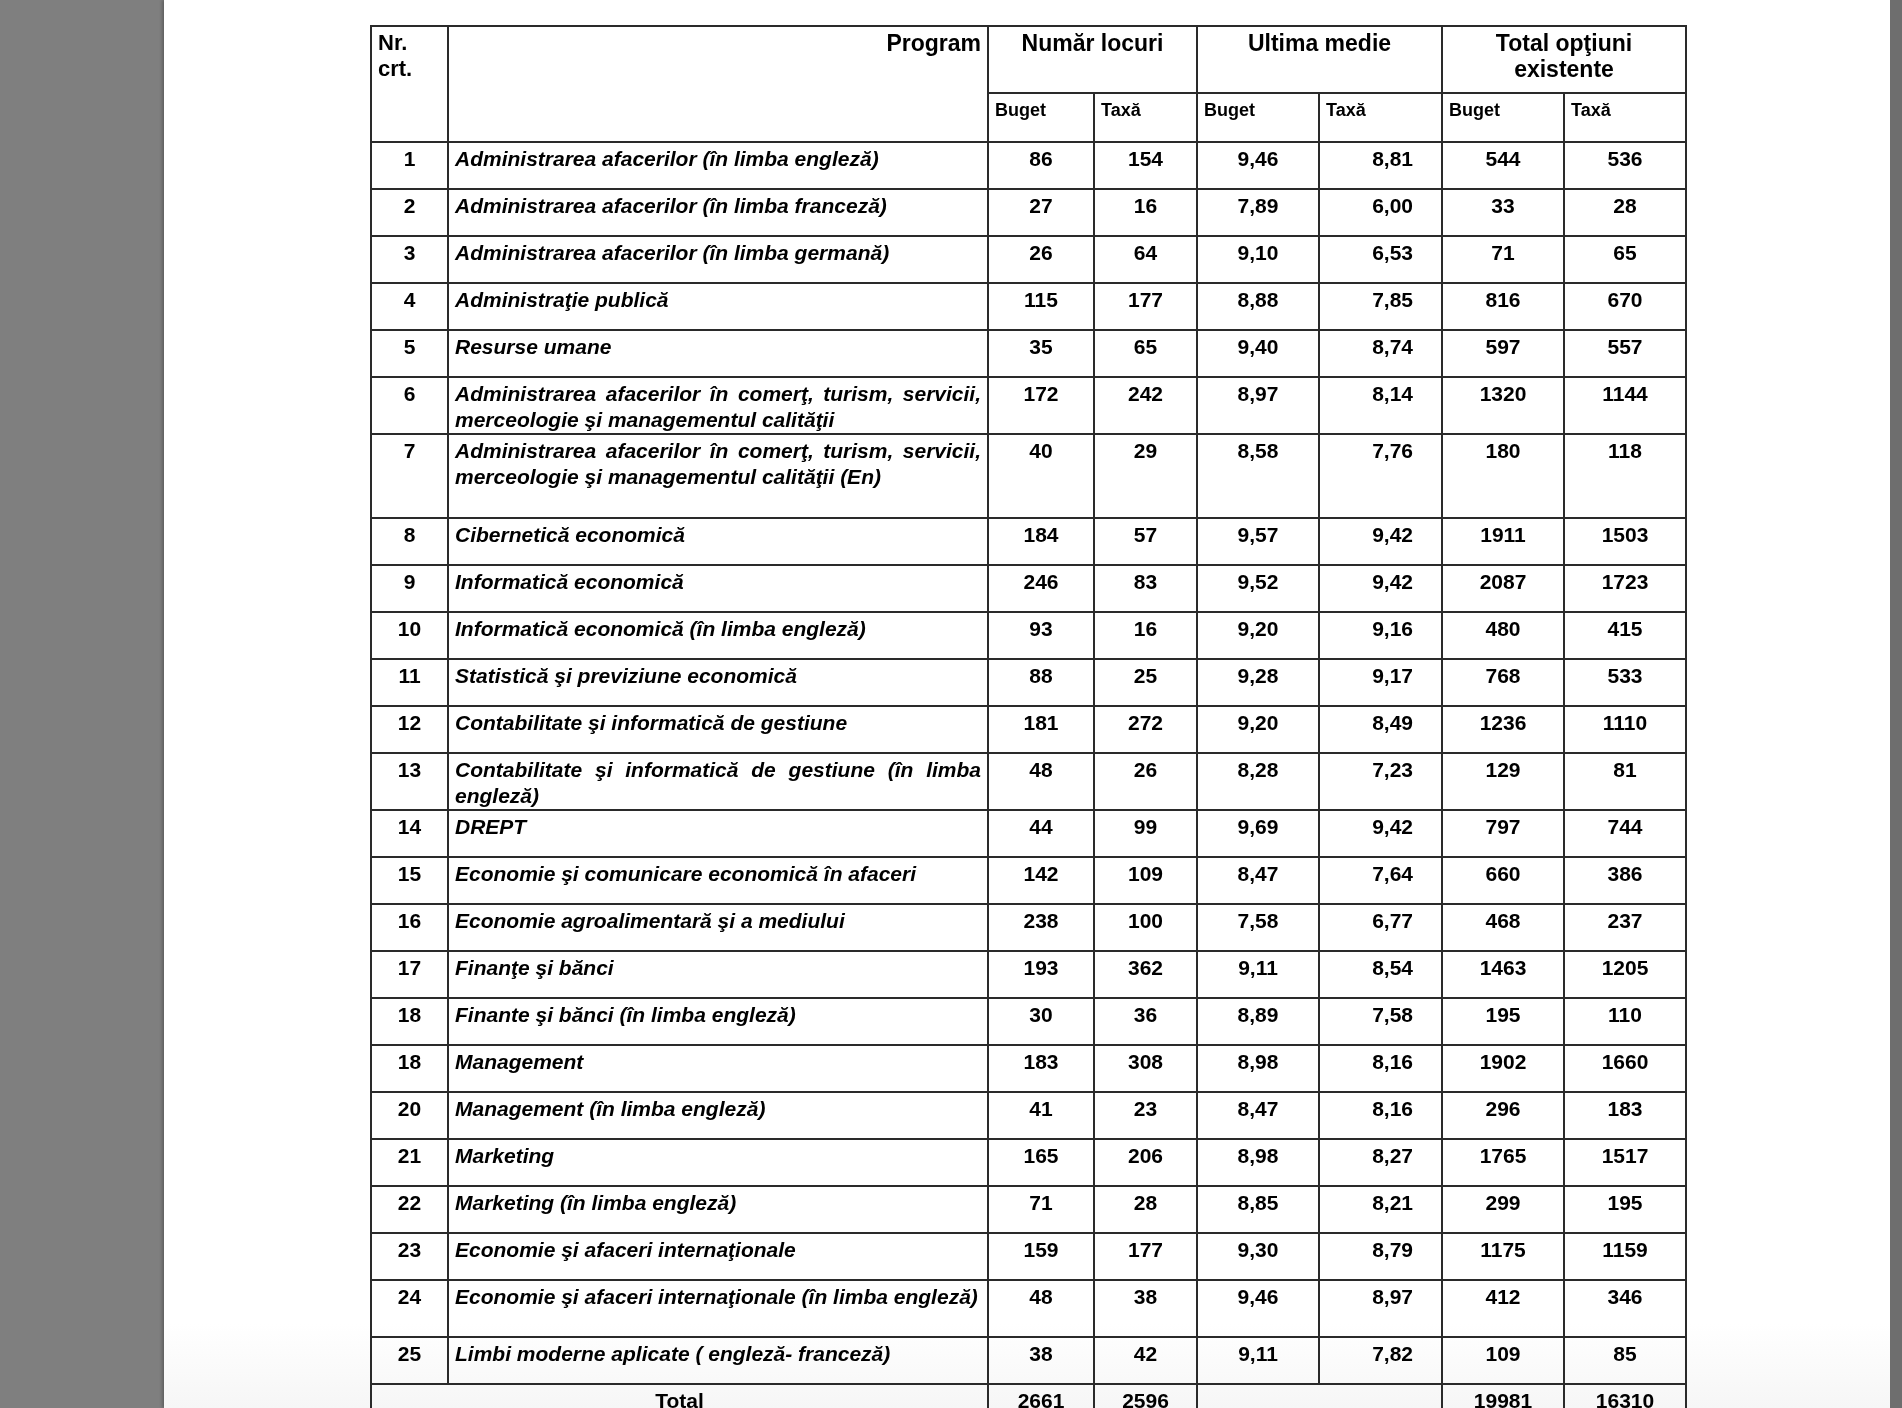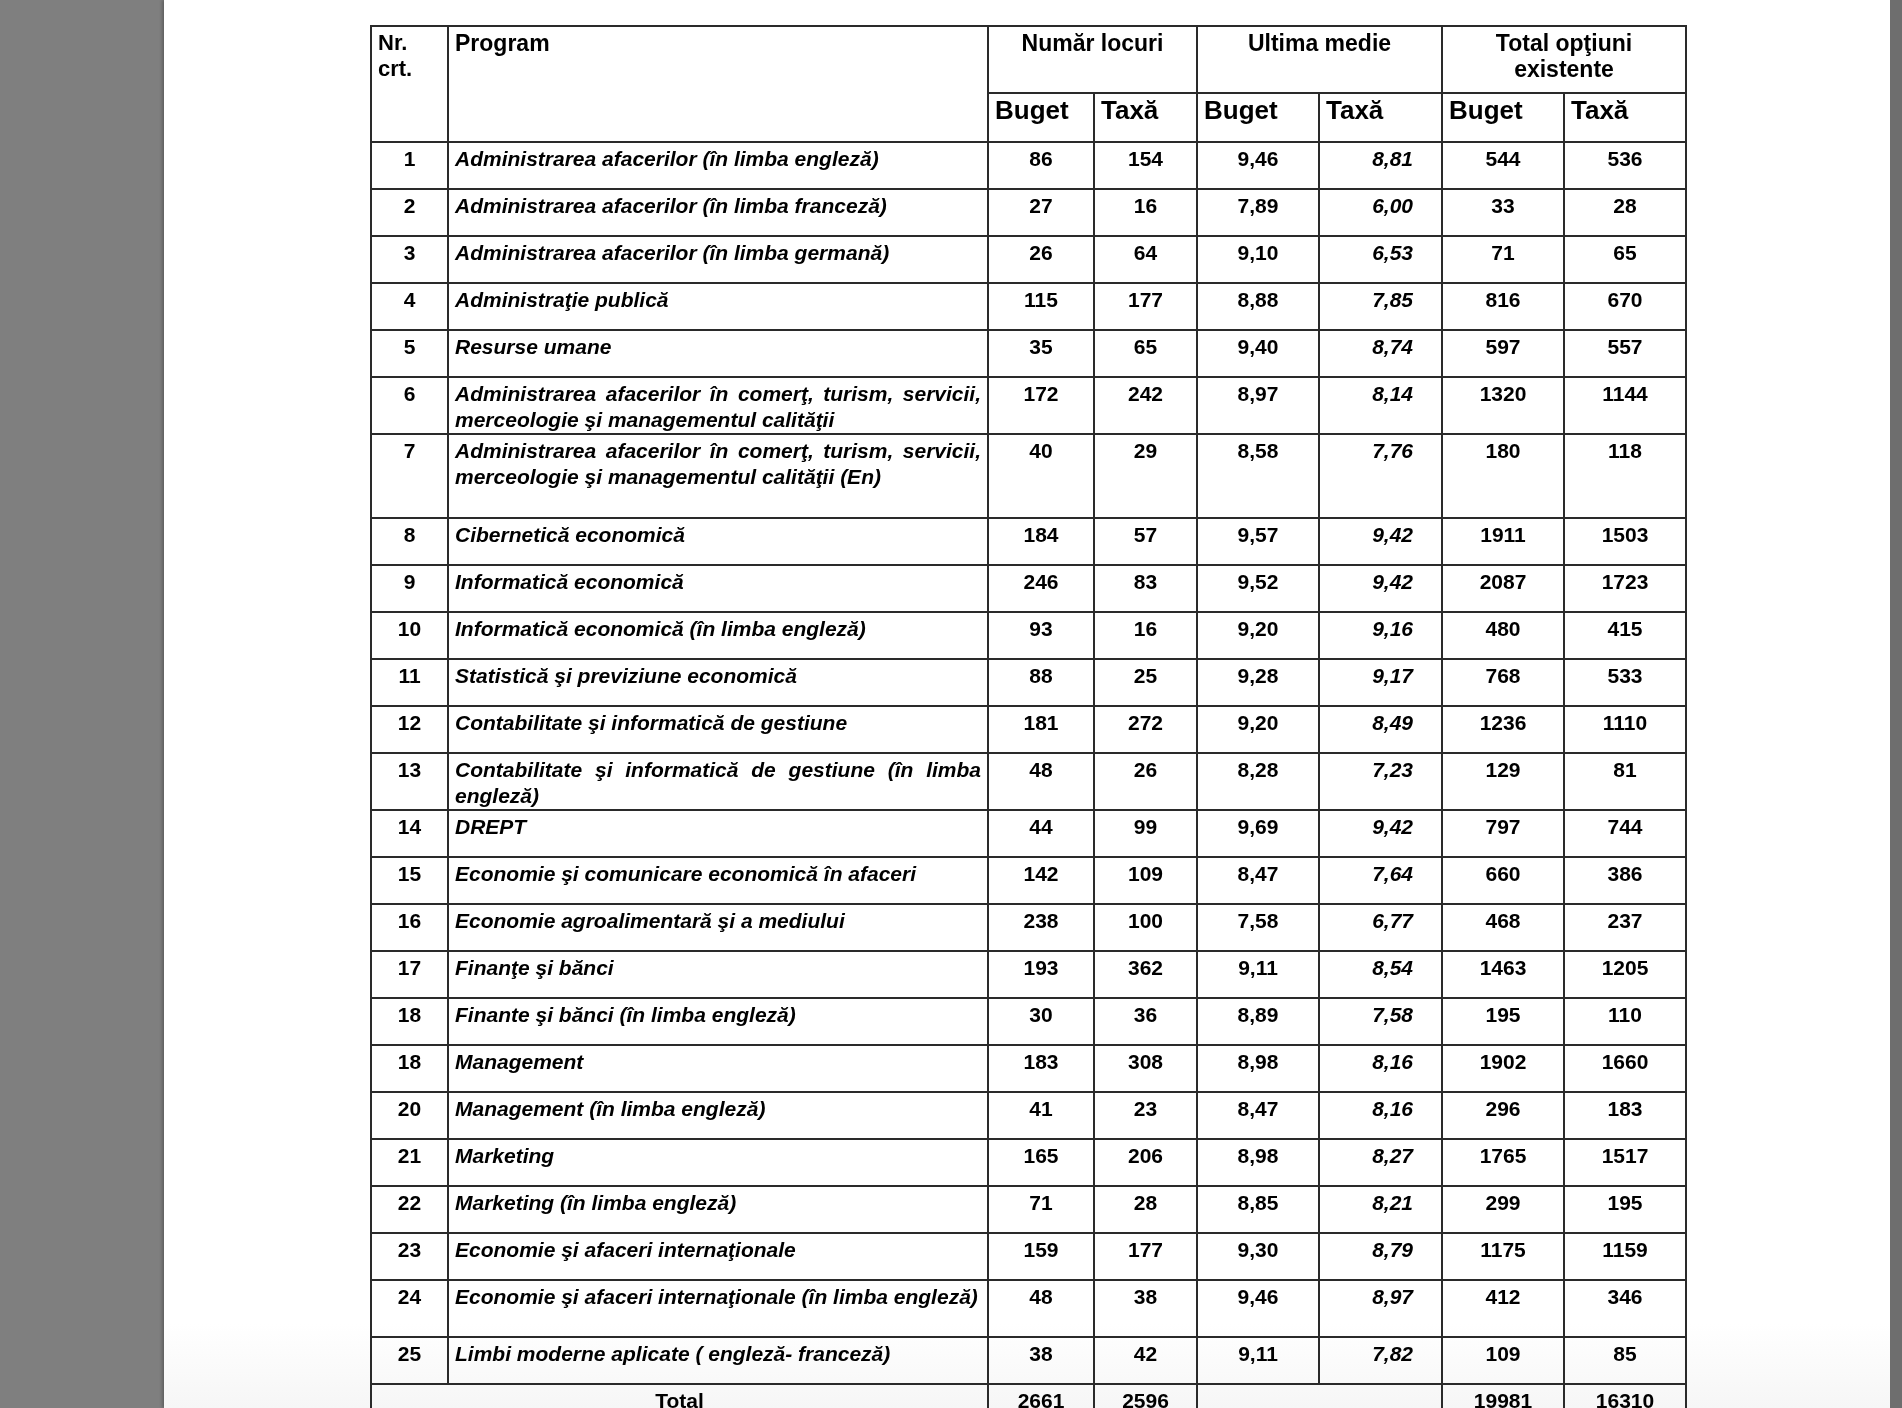--- a/index.html
+++ b/index.html
@@ -55,28 +55,28 @@
     col.c-nr { width: 77px; }
     col.c-prog { width: 540px; }
     col.c-nb { width: 106px; }
     col.c-nt { width: 103px; }
     col.c-mb { width: 122px; }
     col.c-mt { width: 123px; }
     col.c-tb { width: 122px; }
     col.c-tt { width: 122px; }
 
     th.h-nr { text-align: left; padding-left: 14px; padding-top: 8px; font-size: 22px; }
-    th.h-prog { vertical-align: middle; text-align: left; font-size: 23px; padding-top: 0; }
+    th.h-prog { vertical-align: middle; text-align: right; font-size: 23px; padding-top: 0; }
     th.h-group { text-align: center; font-size: 23px; padding-top: 4px; height: 62px; margin-top: 48px; }
-    th.h-sub { text-align: left; font-size: 26px; padding-left: 12px; padding-top: 4px; height: 44px; }
+    th.h-sub { text-align: left; font-size: 18px; padding-left: 12px; padding-top: 4px; height: 44px; }
 
     td.nr { text-align: center; }
     td.prog { text-align: justify; padding-left: 12px; padding-right: 12px; font-style: italic; }
     td.num { text-align: center; }
-    td.num.right { text-align: right; padding-right: 28px; font-style: italic; }
+    td.num.right { text-align: right; padding-right: 28px; }
 
     tr.r1 td { height: 42px; }
     tr.r2 td { height: 52px; }
     tr.r3 td { height: 79px; }
     tr.row-total td { height: 40px; }
     td.total-label { text-align: center; }
   </style>
 </head>
 <body>
 

